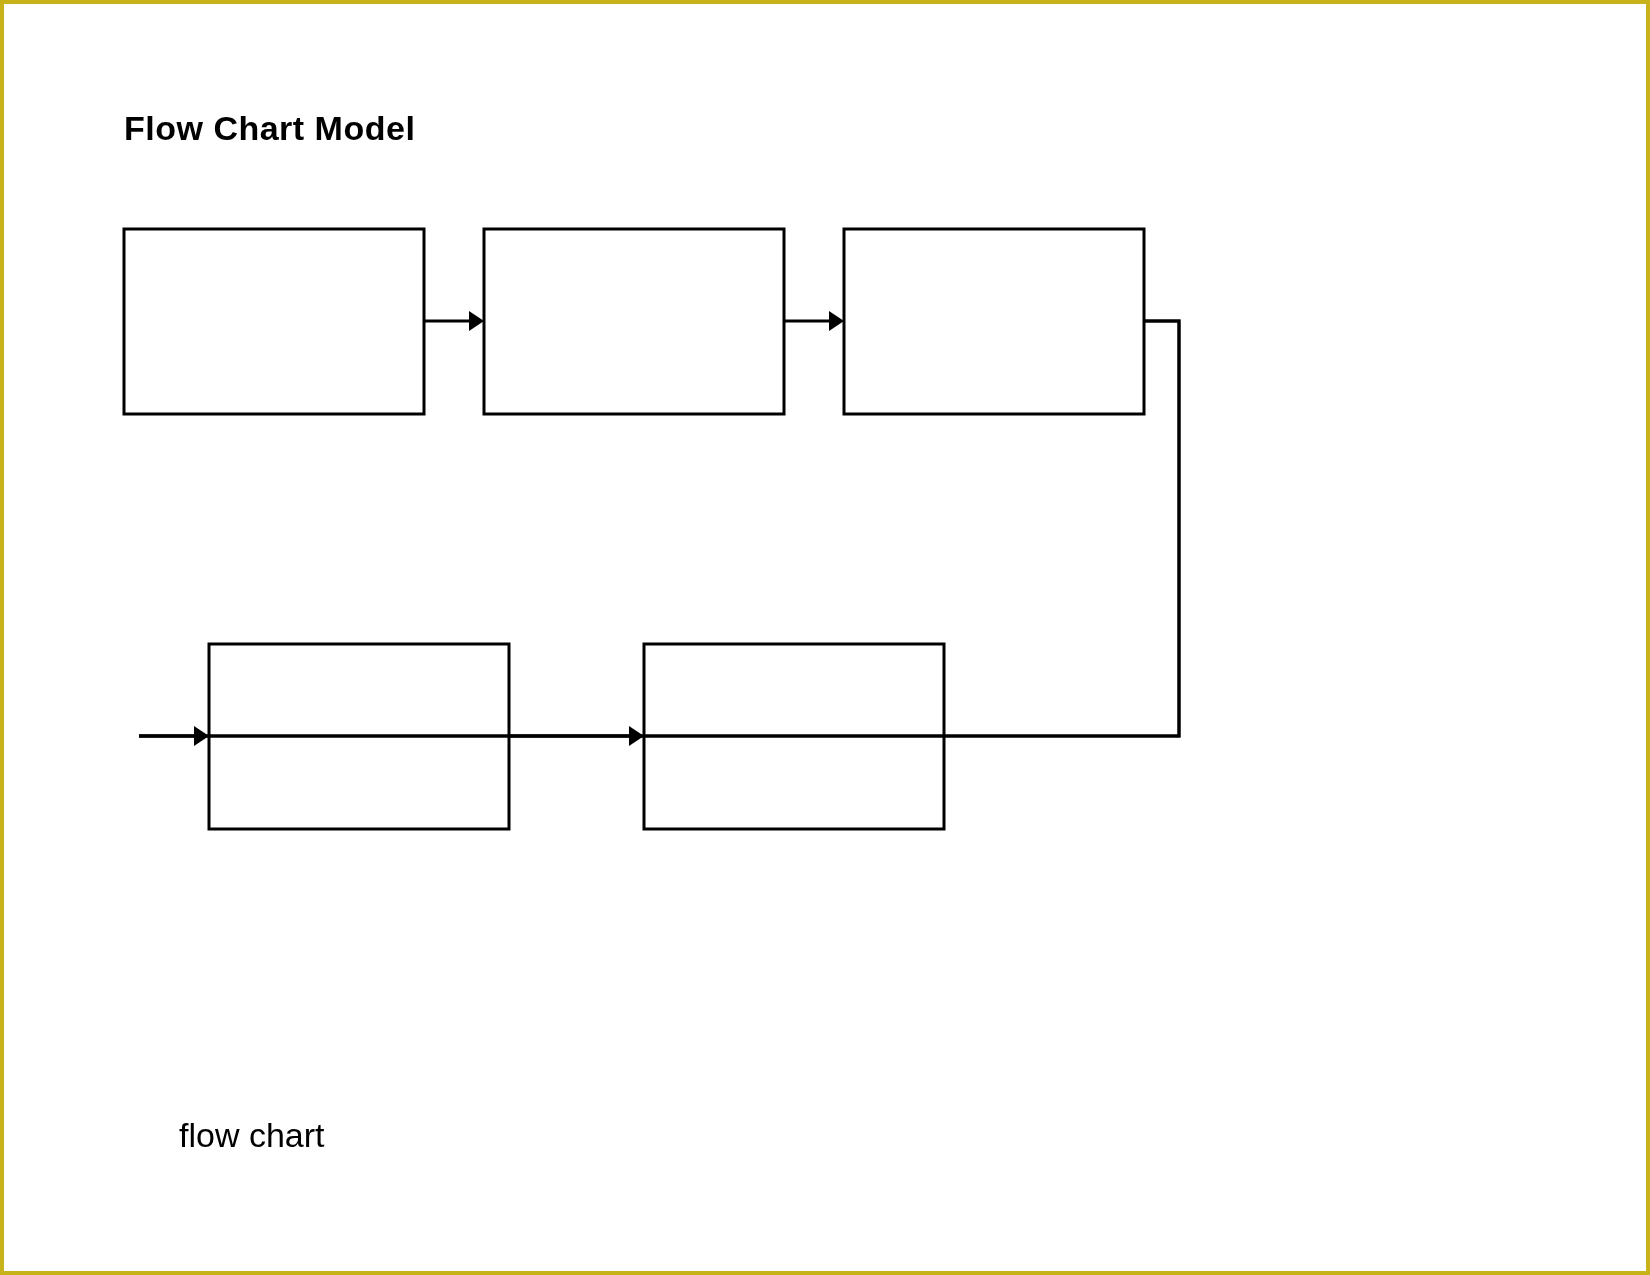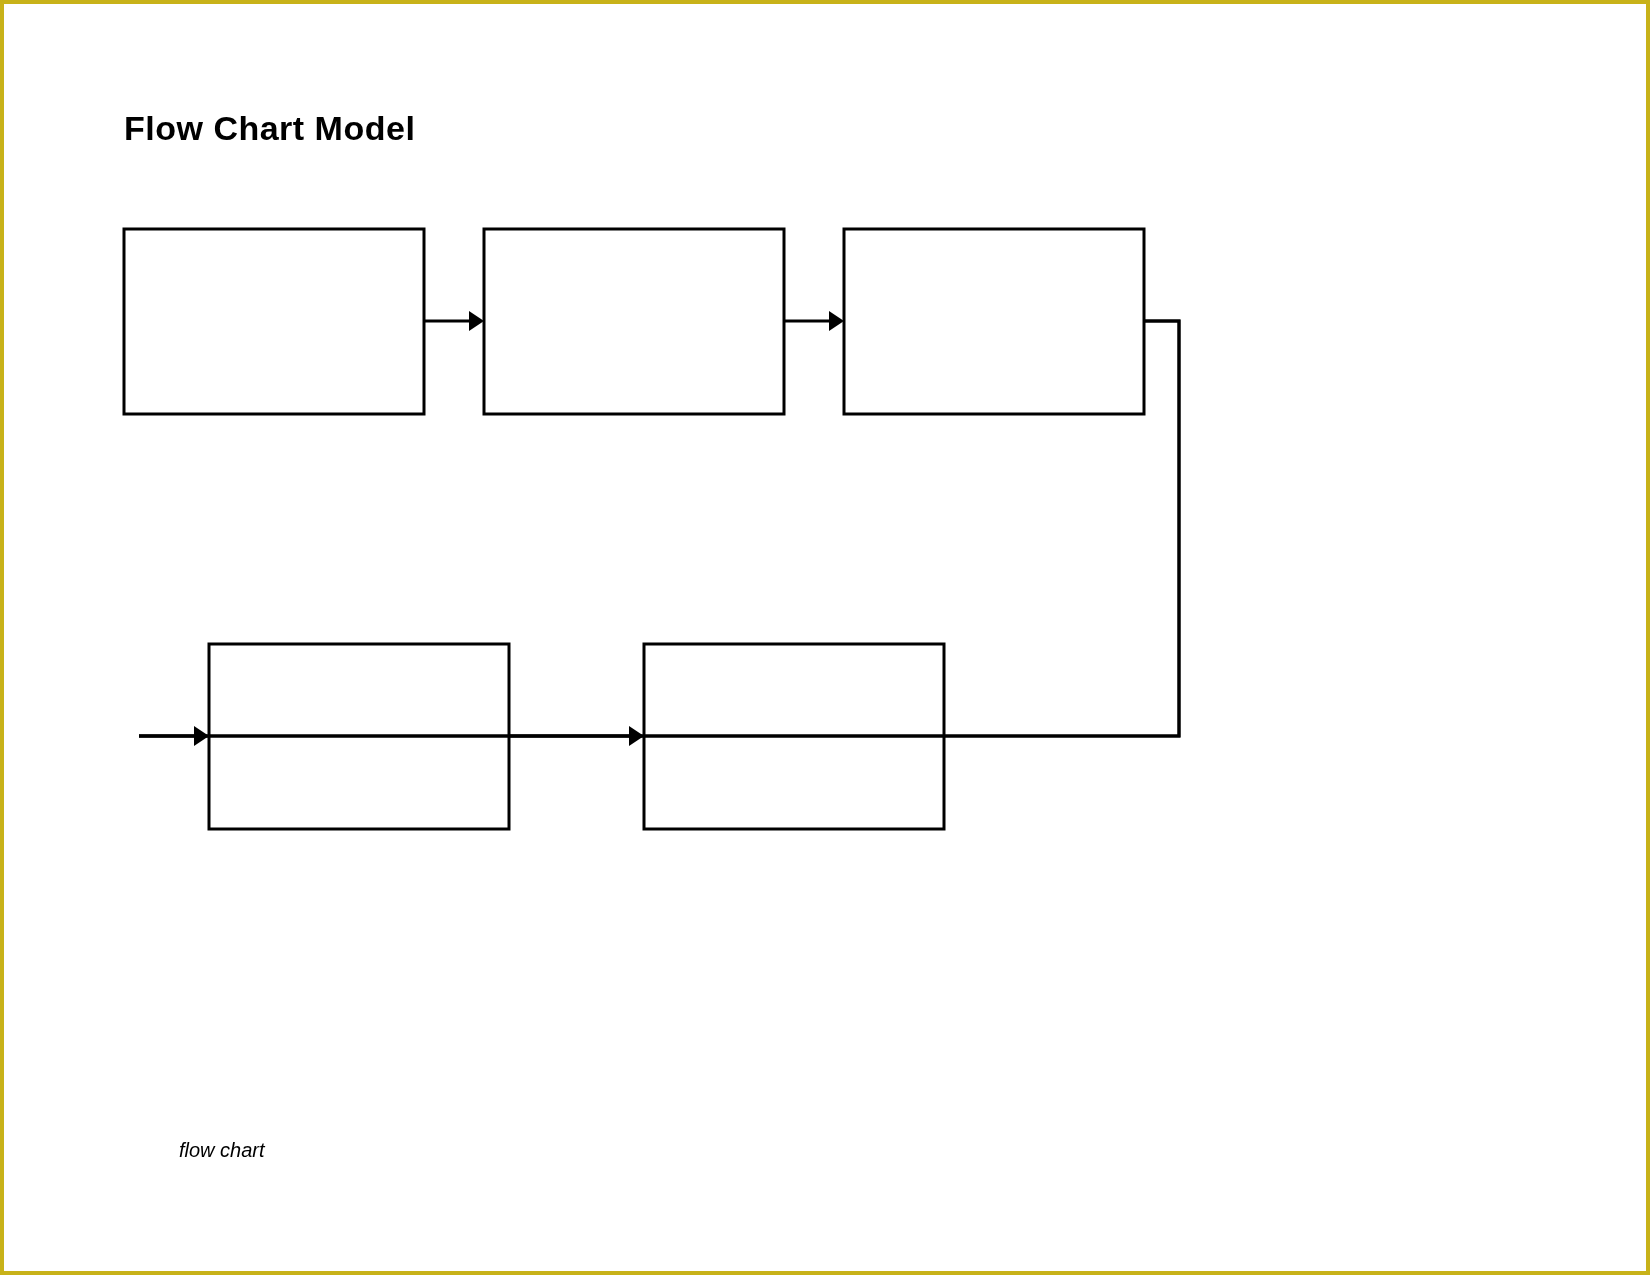--- a/index.html
+++ b/index.html
@@ -23,23 +23,22 @@
     left: 120px;
     top: 105px;
     font-size: 34px;
     font-weight: 700;
     color: #000;
     letter-spacing: 0.5px;
   }
   .caption {
     position: absolute;
     left: 175px;
-    top: 1135px;
-    font-size: 20px;
-    font-style: italic;
+    top: 1112px;
+    font-size: 34px;
     color: #000;
   }
   svg.diagram {
     position: absolute;
     left: 0;
     top: 0;
     width: 1650px;
     height: 1275px;
   }
   .box {

